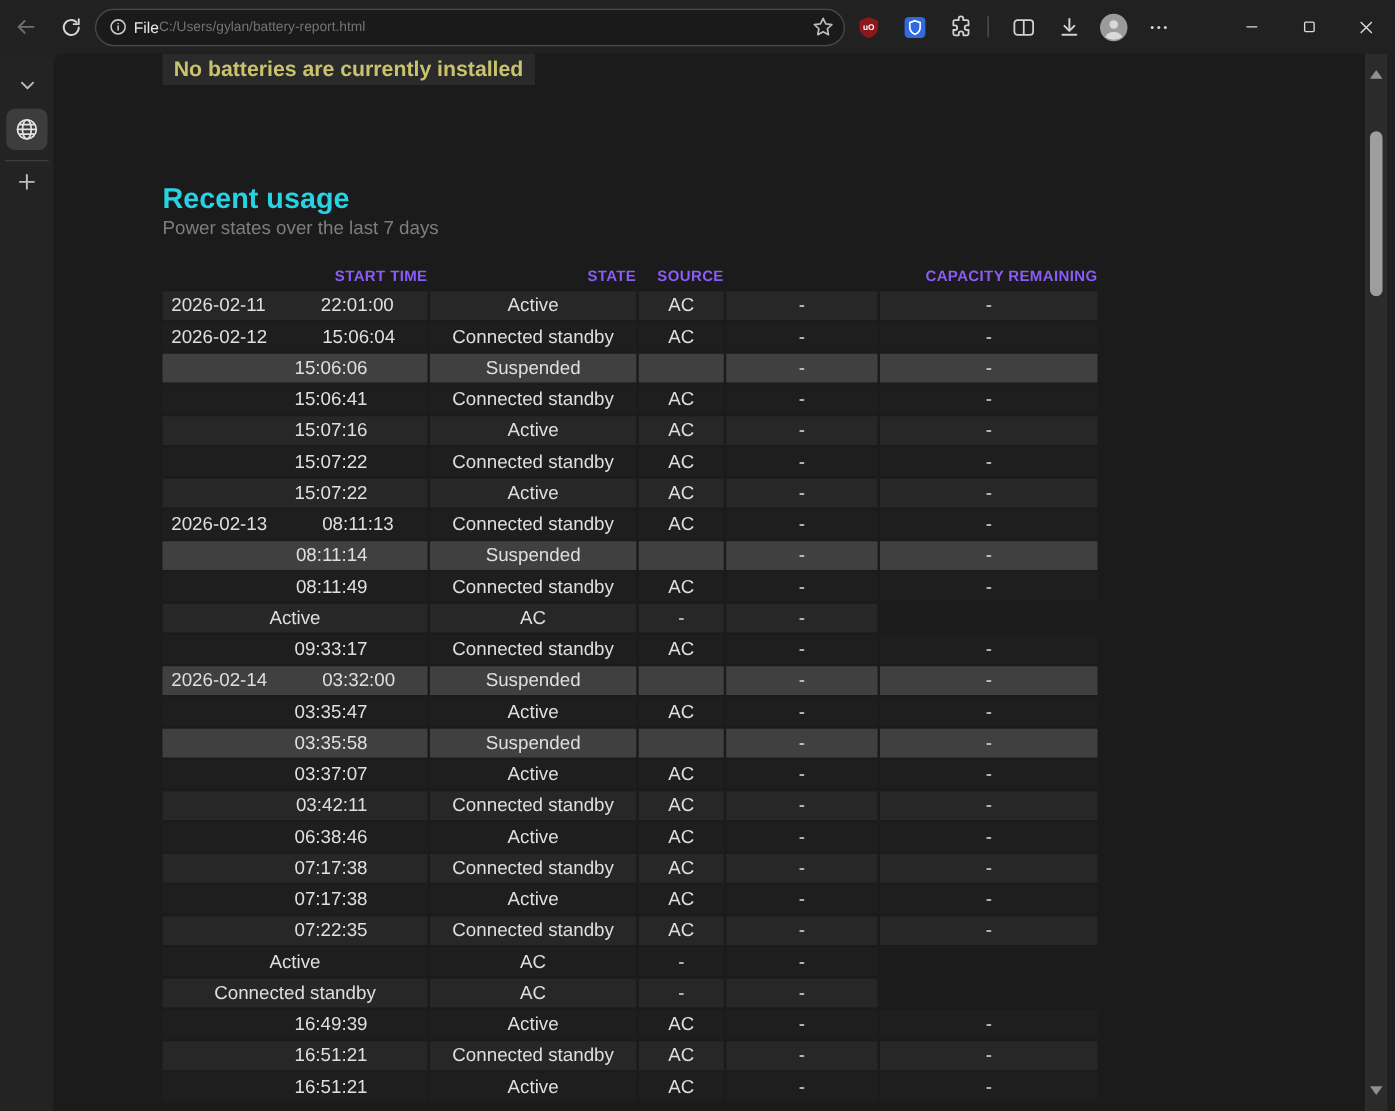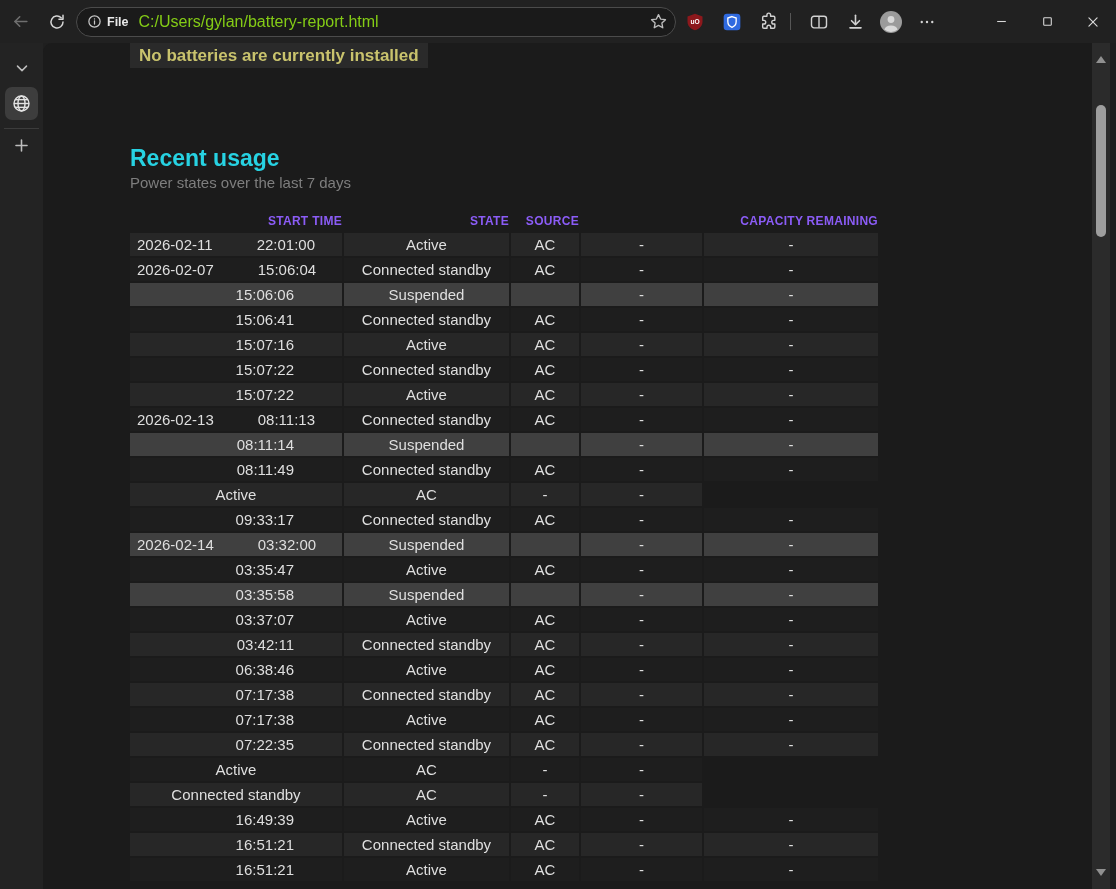--- a/index.html
+++ b/index.html
@@ -10,22 +10,22 @@
   .toolbar { position:absolute; top:0; left:0; width:1116px; height:43px;
              background:#212121; display:flex; align-items:center; }
   .tb-btn { width:28px; height:28px; display:flex; align-items:center; justify-content:center;
             border-radius:6px; flex:0 0 auto; }
   .back { margin-left:6px; }
   .refresh { margin-left:9px; }
 
   .addressbar { margin-left:5px; width:600px; height:30px; background:#1a1a1a;
                 border:1px solid #4b4b4b; border-radius:15px; display:flex;
                 align-items:center; padding:0 6px 0 10px; flex:0 0 auto; }
-  .file-label { color:#e9e9e9; font-size:12.5px; font-weight:bold; margin-left:5px; }
-  .url-text { color:#84cc16; font-size:16px; margin-left:10px; white-space:nowrap;
+  .file-label { color:#e9e9e9; font-size:12.5px; font-weight:normal; margin-left:5px; }
+  .url-text { color:#737373; font-size:11px; white-space:nowrap;
               overflow:hidden; flex:1 1 auto; }
   .star-btn { width:22px; height:22px; display:flex; align-items:center; justify-content:center; }
 
   .ext-group { display:flex; align-items:center; margin-left:9px; gap:17px; flex:0 0 auto; }
   .ext-btn { width:20px; height:20px; display:flex; align-items:center; justify-content:center; }
   .tb-divider { width:1px; height:17px; background:#565656; margin-left:11px; flex:0 0 auto; }
   .tool-group { display:flex; align-items:center; margin-left:4px; flex:0 0 auto; }
   .tool-btn { width:24px; height:28px; display:flex; align-items:center; justify-content:center;
               margin-left:12px; }
   .spacer { flex:1 1 auto; }
@@ -238,21 +238,21 @@
             <span class="date">2026-02-11</span>
             <span class="time">22:01:00</span>
           </div>
           <div class="cell c-state">Active</div>
           <div class="cell c-source">AC</div>
           <div class="cell c-cap">-</div>
           <div class="cell c-cap">-</div>
         </div>
         <div class="trow dark">
           <div class="cell c-start">
-            <span class="date">2026-02-07</span>
+            <span class="date">2026-02-12</span>
             <span class="time">15:06:04</span>
           </div>
           <div class="cell c-state">Connected standby</div>
           <div class="cell c-source">AC</div>
           <div class="cell c-cap">-</div>
           <div class="cell c-cap">-</div>
         </div>
         <div class="trow suspended">
           <div class="cell c-start">
             <span class="date"></span>

